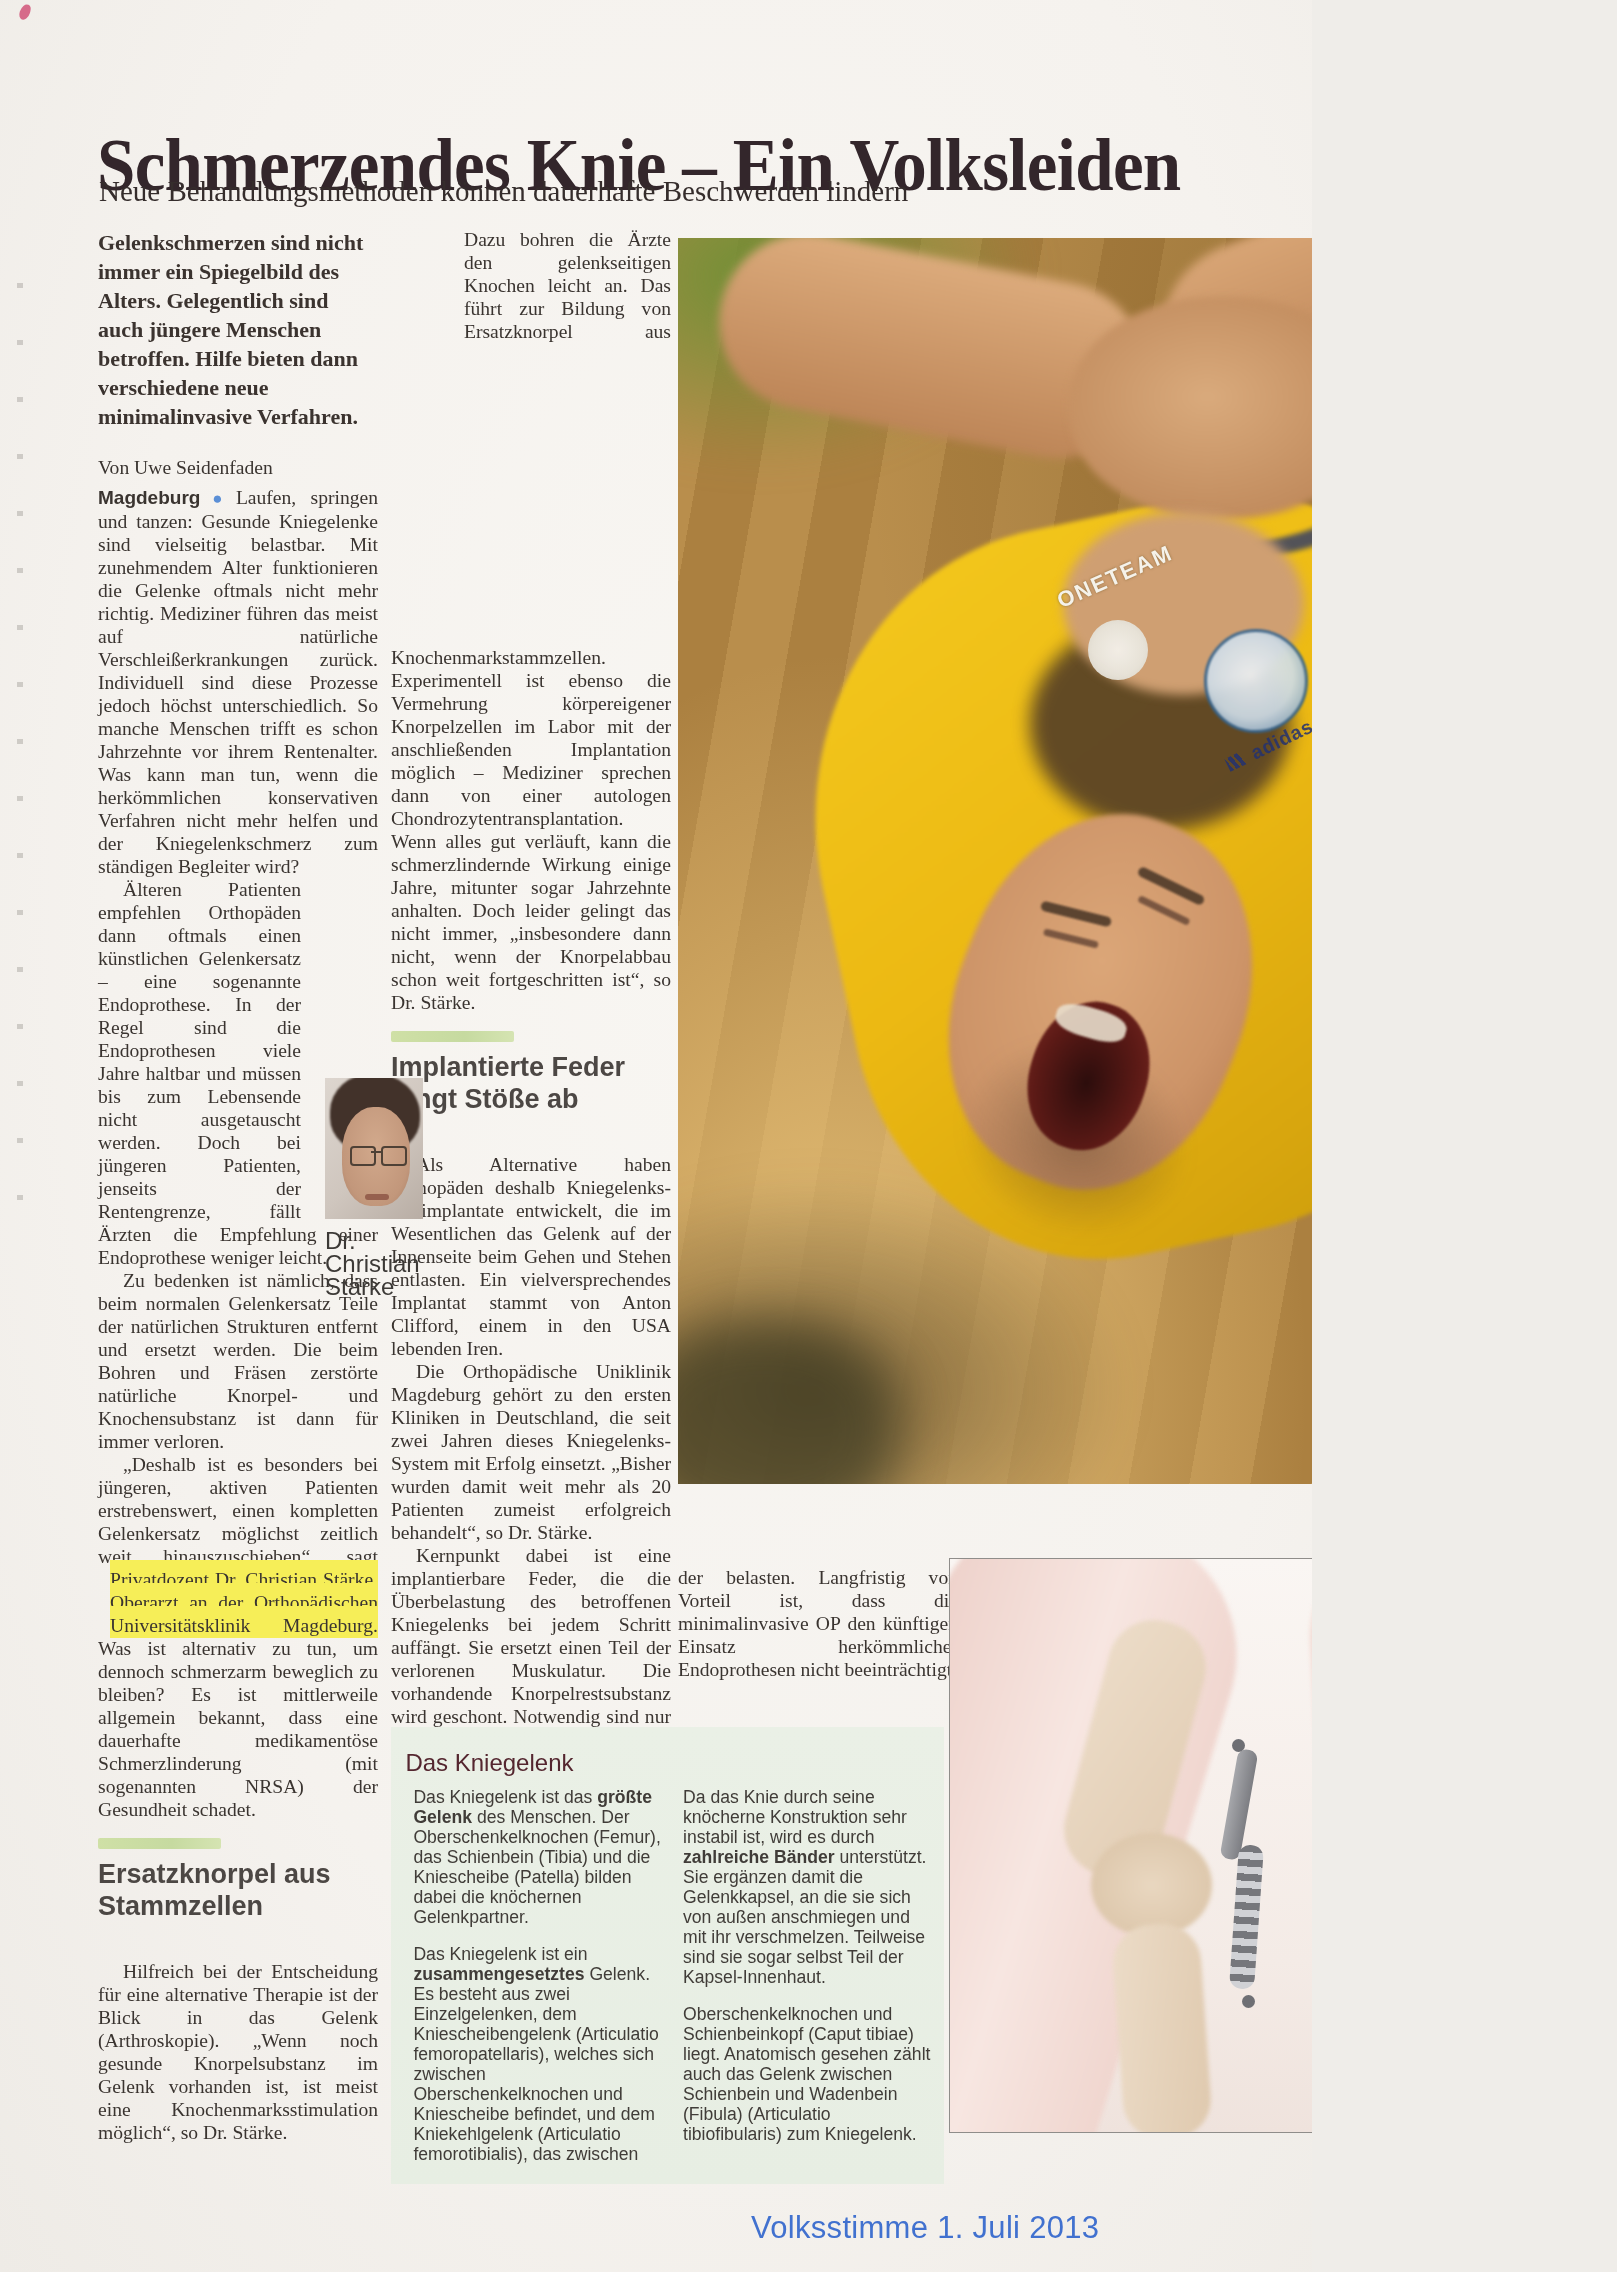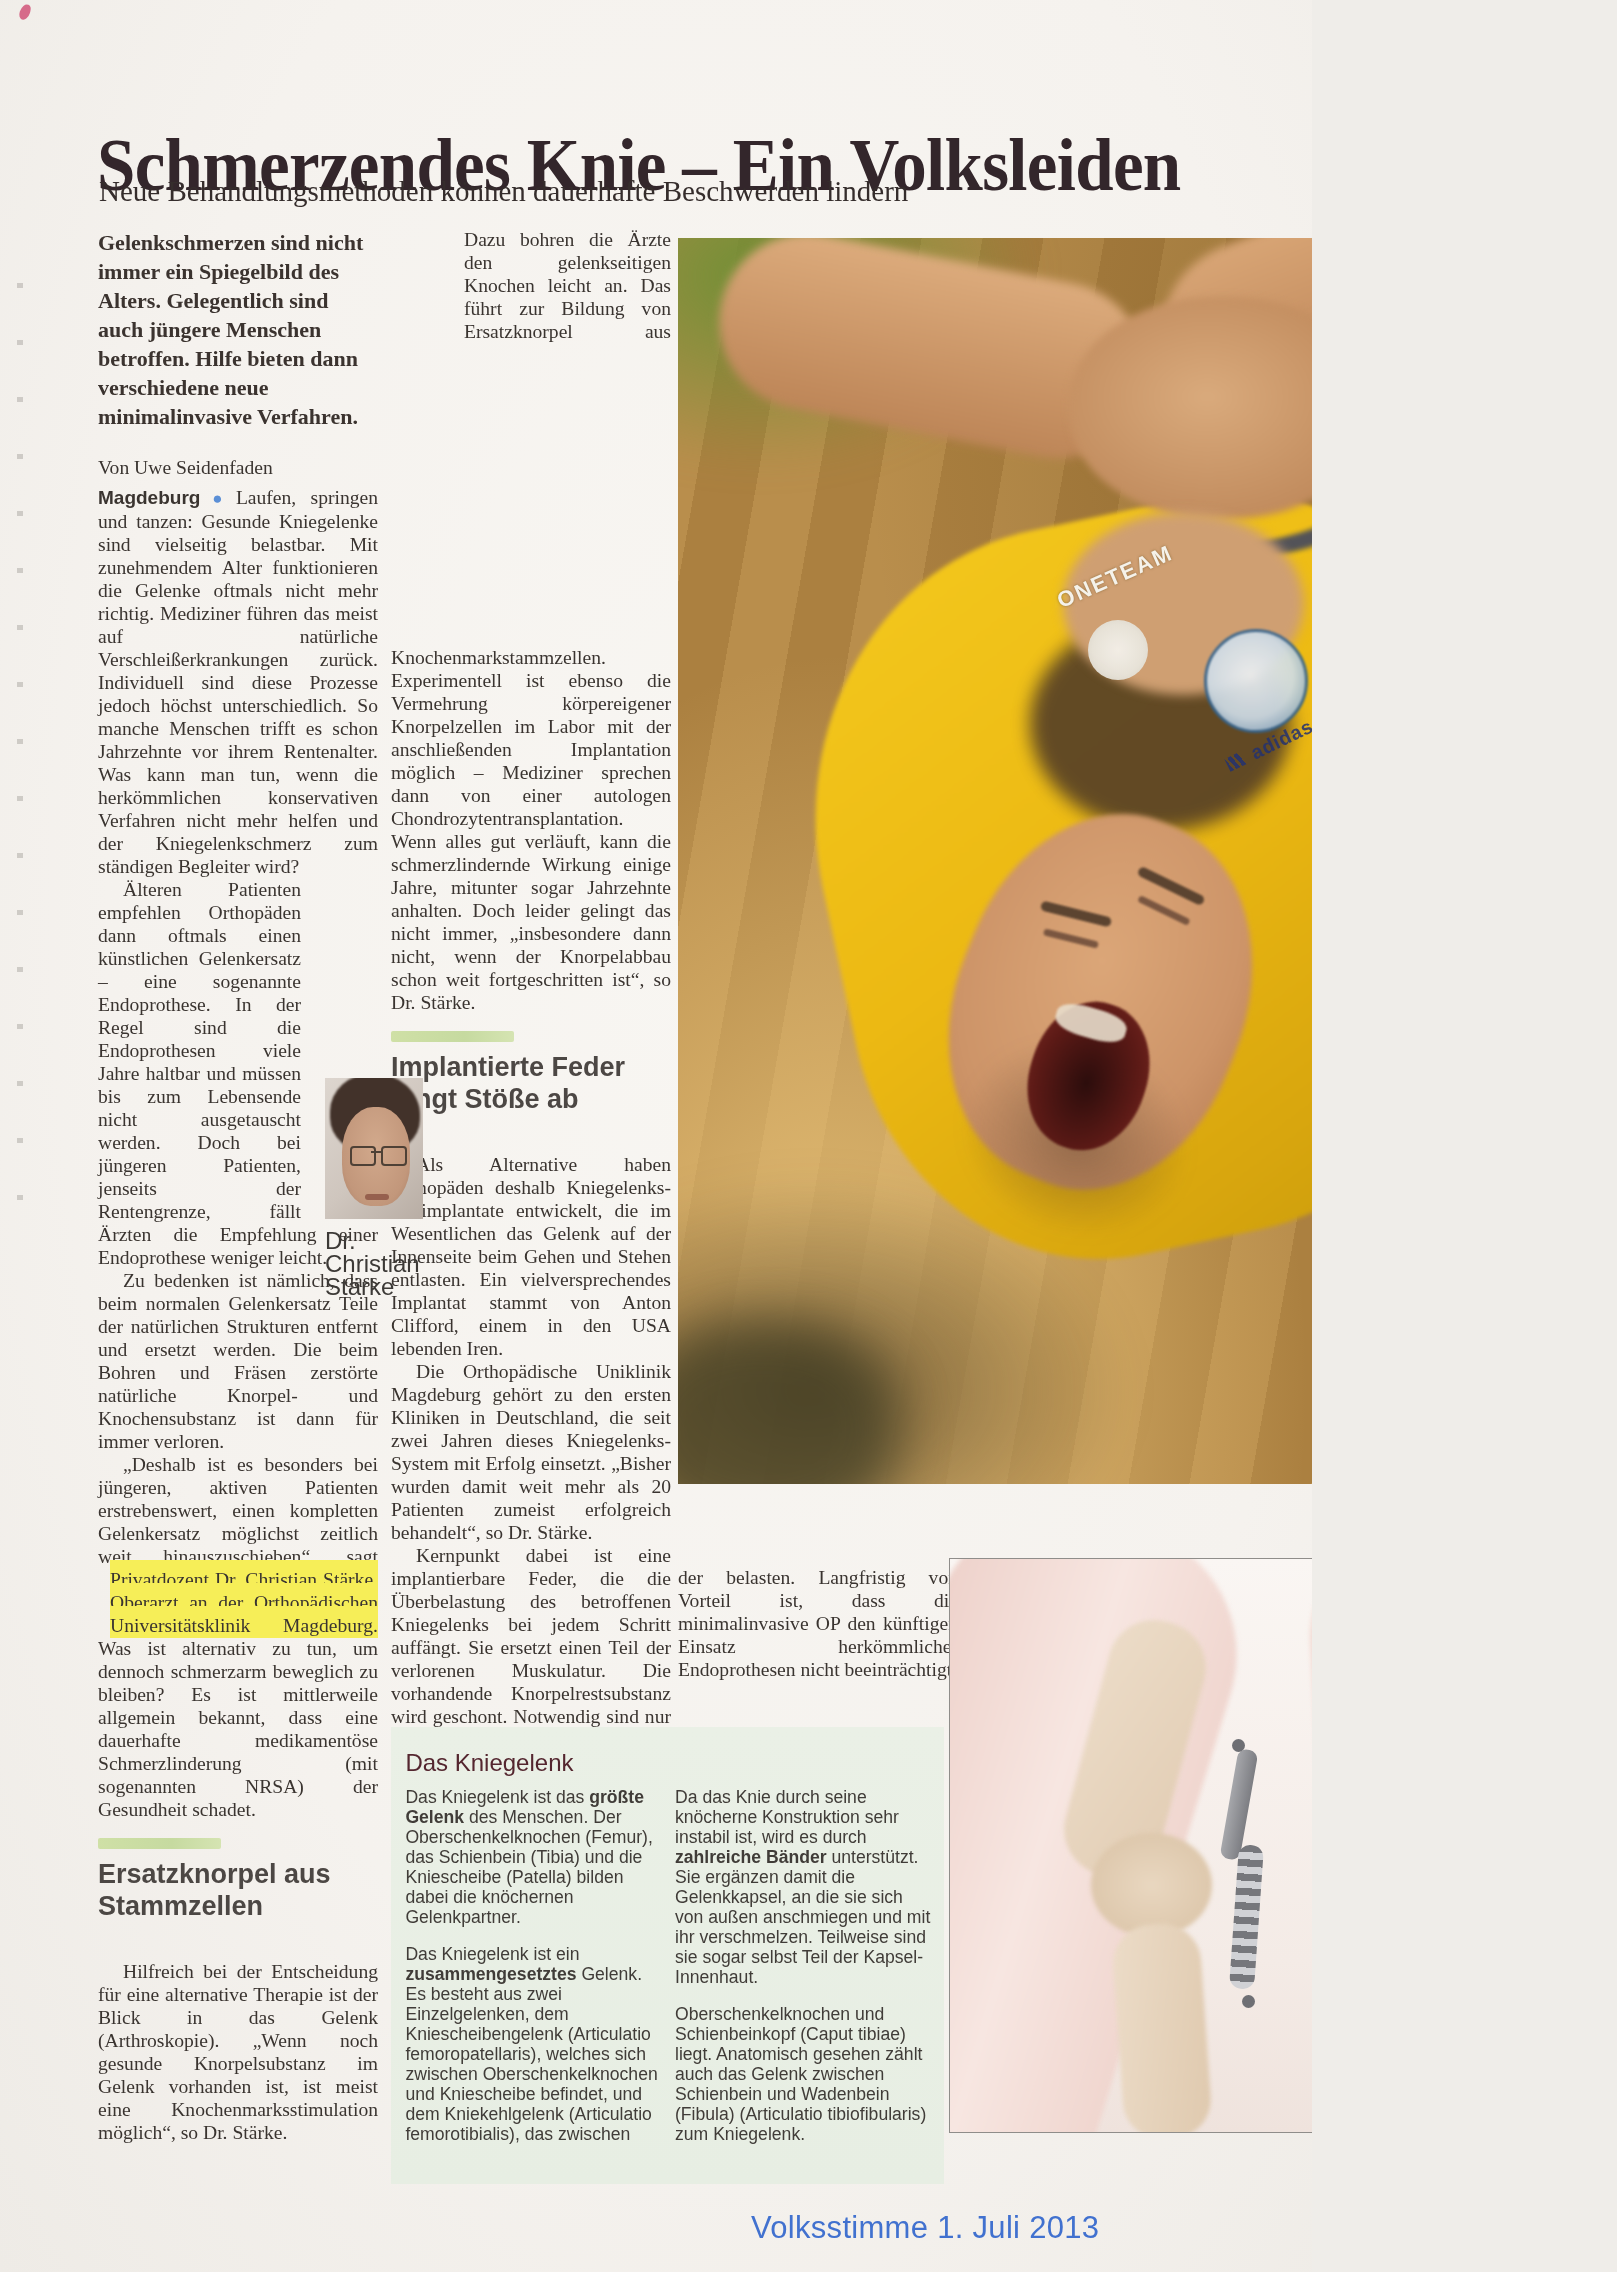--- a/index.html
+++ b/index.html
@@ -137,21 +137,21 @@
     color:#3b3835;letter-spacing:-0.2px;}
   
   .kneebox{position:absolute;left:391px;top:1727px;width:553px;height:457px;
     background:linear-gradient(180deg,#eaf0e6 0%,#e7eee3 100%);
     font-family:"Liberation Sans", sans-serif;color:#403c38;}
   .kneebox-title{position:absolute;left:14.4px;top:22px;font-size:24px;font-weight:400;
     color:#54262f;}
   .kneebox .kcol{position:absolute;top:60px;width:256px;font-size:17.6px;line-height:20px;
     text-align:left;}
   .kcol-l{left:14.4px;} .kcol-r{left:284px;}
-  .kneebox p{margin:0 0 17px 0;}
+  .kneebox p{margin:0 0 17px 8px;}
   .kneebox .b{font-weight:700;}
   
   .implant{position:absolute;left:949px;top:1558px;width:622px;height:573px;
     border:1.3px solid #8f8d8a;overflow:hidden;
     background:linear-gradient(180deg,#faf6f3 0%,#f4ebe6 70%,#efe3dd 100%);}
   .implant > div{position:absolute;}
   .leg-left{left:-91px;top:-52px;width:307px;height:750px;transform:rotate(17deg);
     background:linear-gradient(90deg,#eed2cb 0%,#f7e6e1 55%,#f0d6cf 100%);
     border-radius:130px;filter:blur(2.6px);}
   .leg-right{left:372px;top:-39px;width:261px;height:685px;transform:rotate(-3deg);

